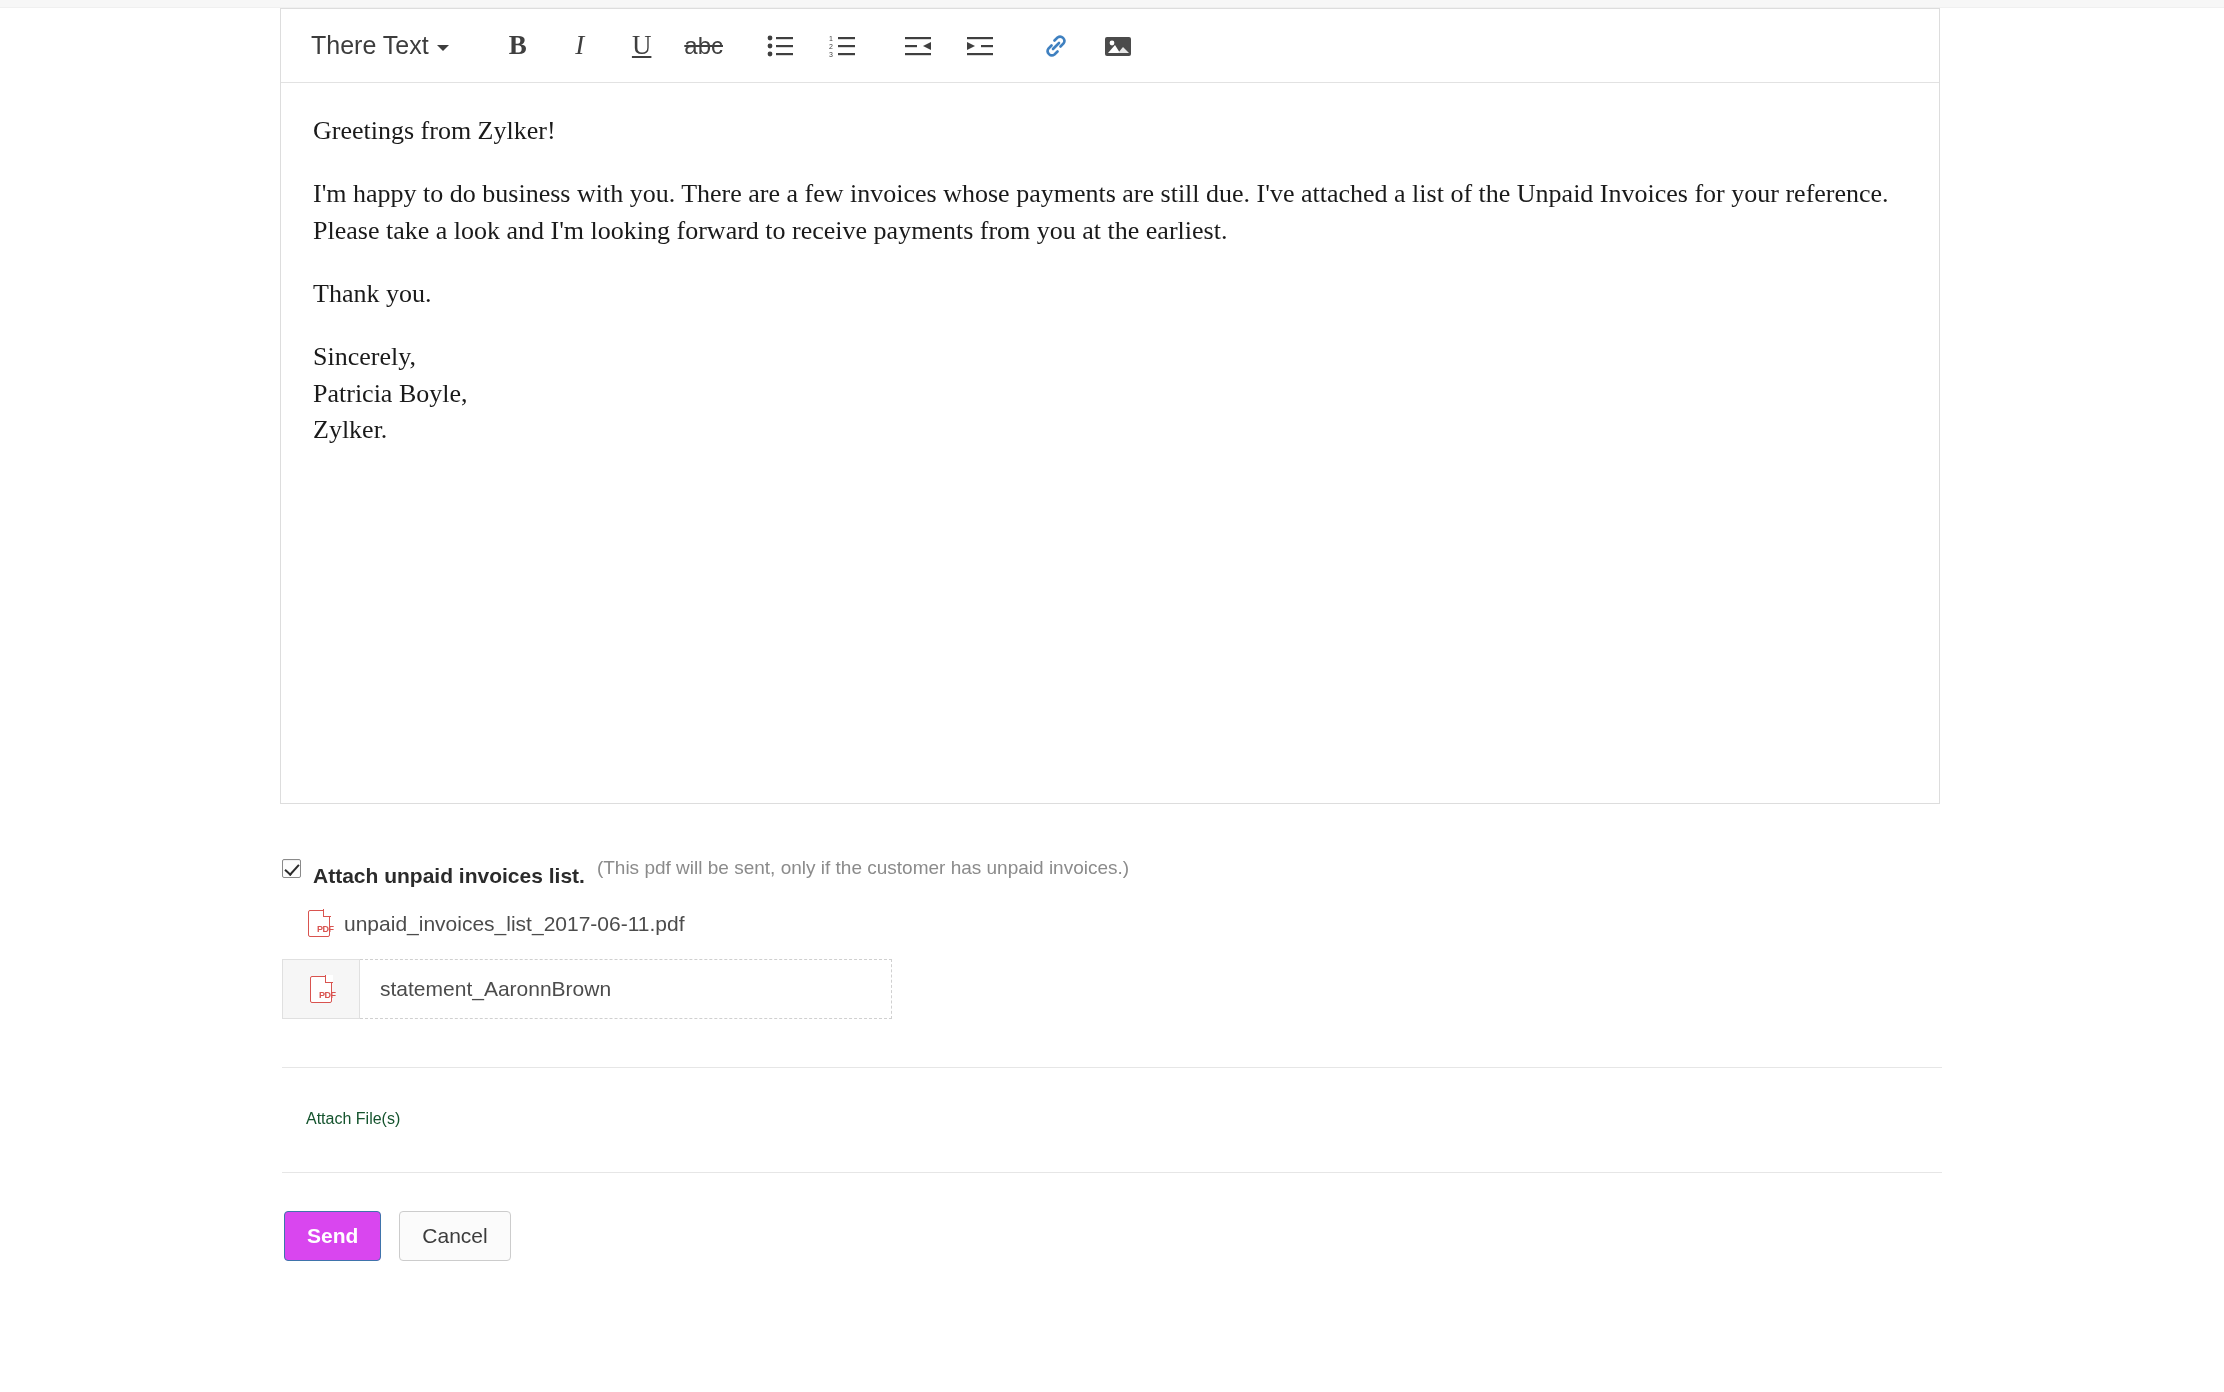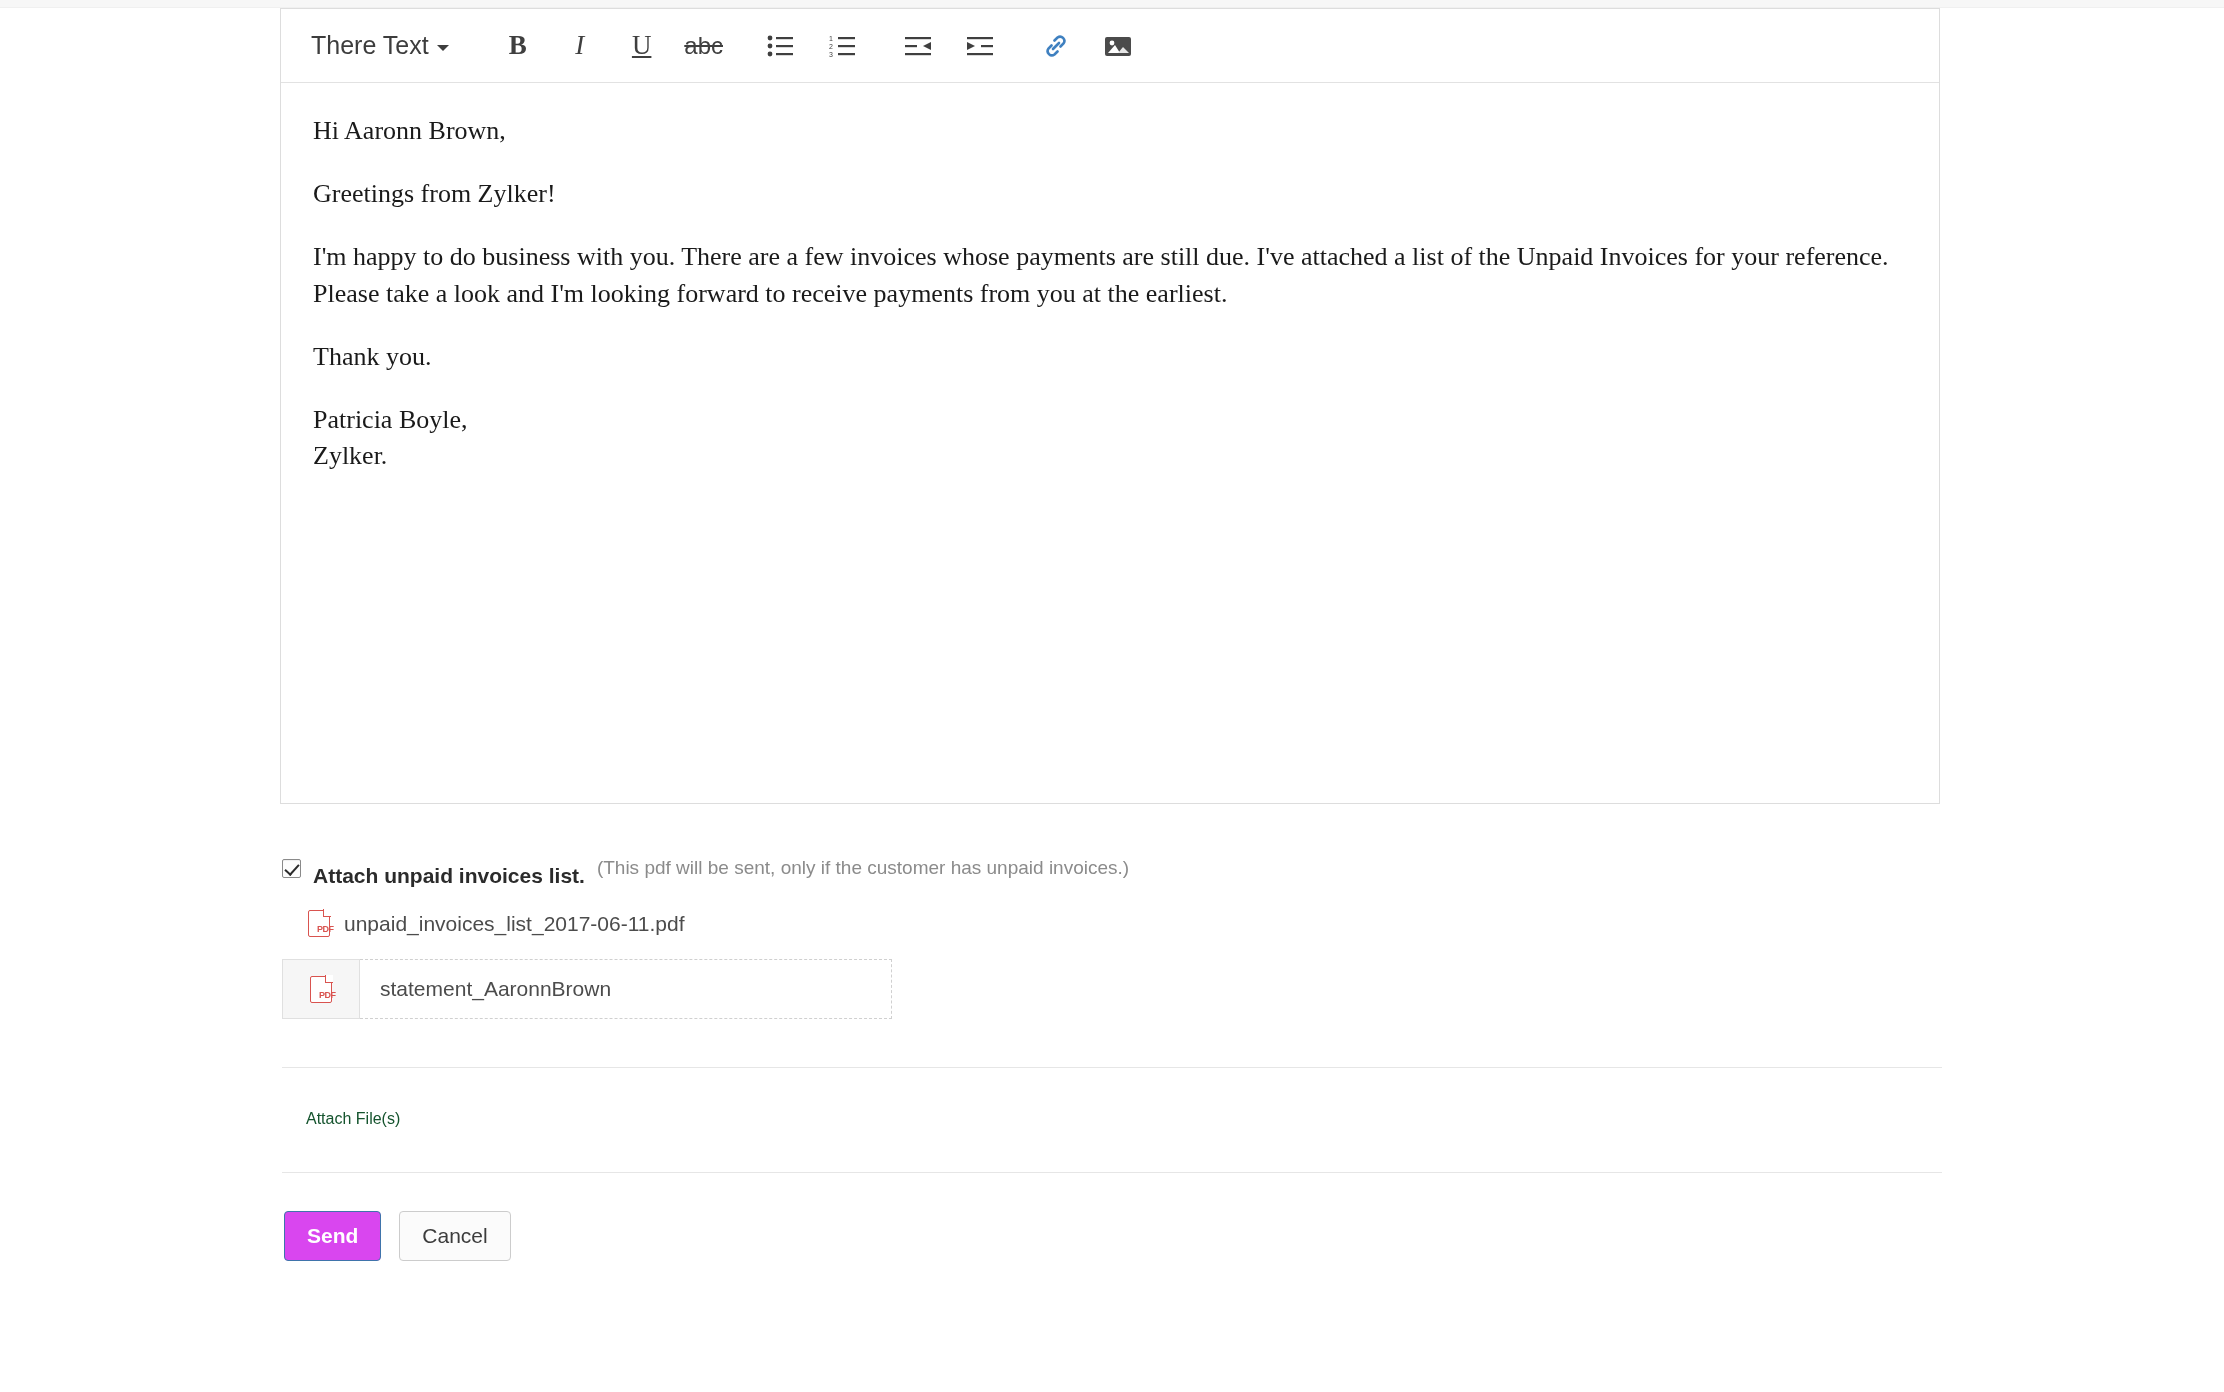--- a/index.html
+++ b/index.html
@@ -332,25 +332,25 @@
           <svg class="icon-svg" width="28" height="24" viewBox="0 0 28 24" aria-hidden="true">
             <rect x="1" y="3" width="26" height="19" rx="2" fill="#4b4b4b"></rect>
             <circle cx="8" cy="9" r="2.4" fill="#ffffff"></circle>
             <polygon points="4,19 11,11 16,19" fill="#ffffff"></polygon>
             <polygon points="14,19 19,13 25,19" fill="#e6e6e6"></polygon>
           </svg>
         </div>
       </div>
 
       <div class="body-area">
-        <p>Hi Aaronn Brown,</p>
         <p>Greetings from Zylker!</p>
         <p>I'm happy to do business with you. There are a few invoices whose payments are still due. I've attached a list of the Unpaid Invoices for your reference. Please take a look and I'm looking forward to receive payments from you at the earliest.</p>
         <p>Thank you.</p>
         <div class="sig-block">
+          <p class="tight">Sincerely,</p>
           <p class="tight">Patricia Boyle,</p>
           <p class="tight">Zylker.</p>
         </div>
       </div>
     </div>
 
     <div class="attach-sec">
 
       <div class="check-row">
         <span class="chk"></span>

